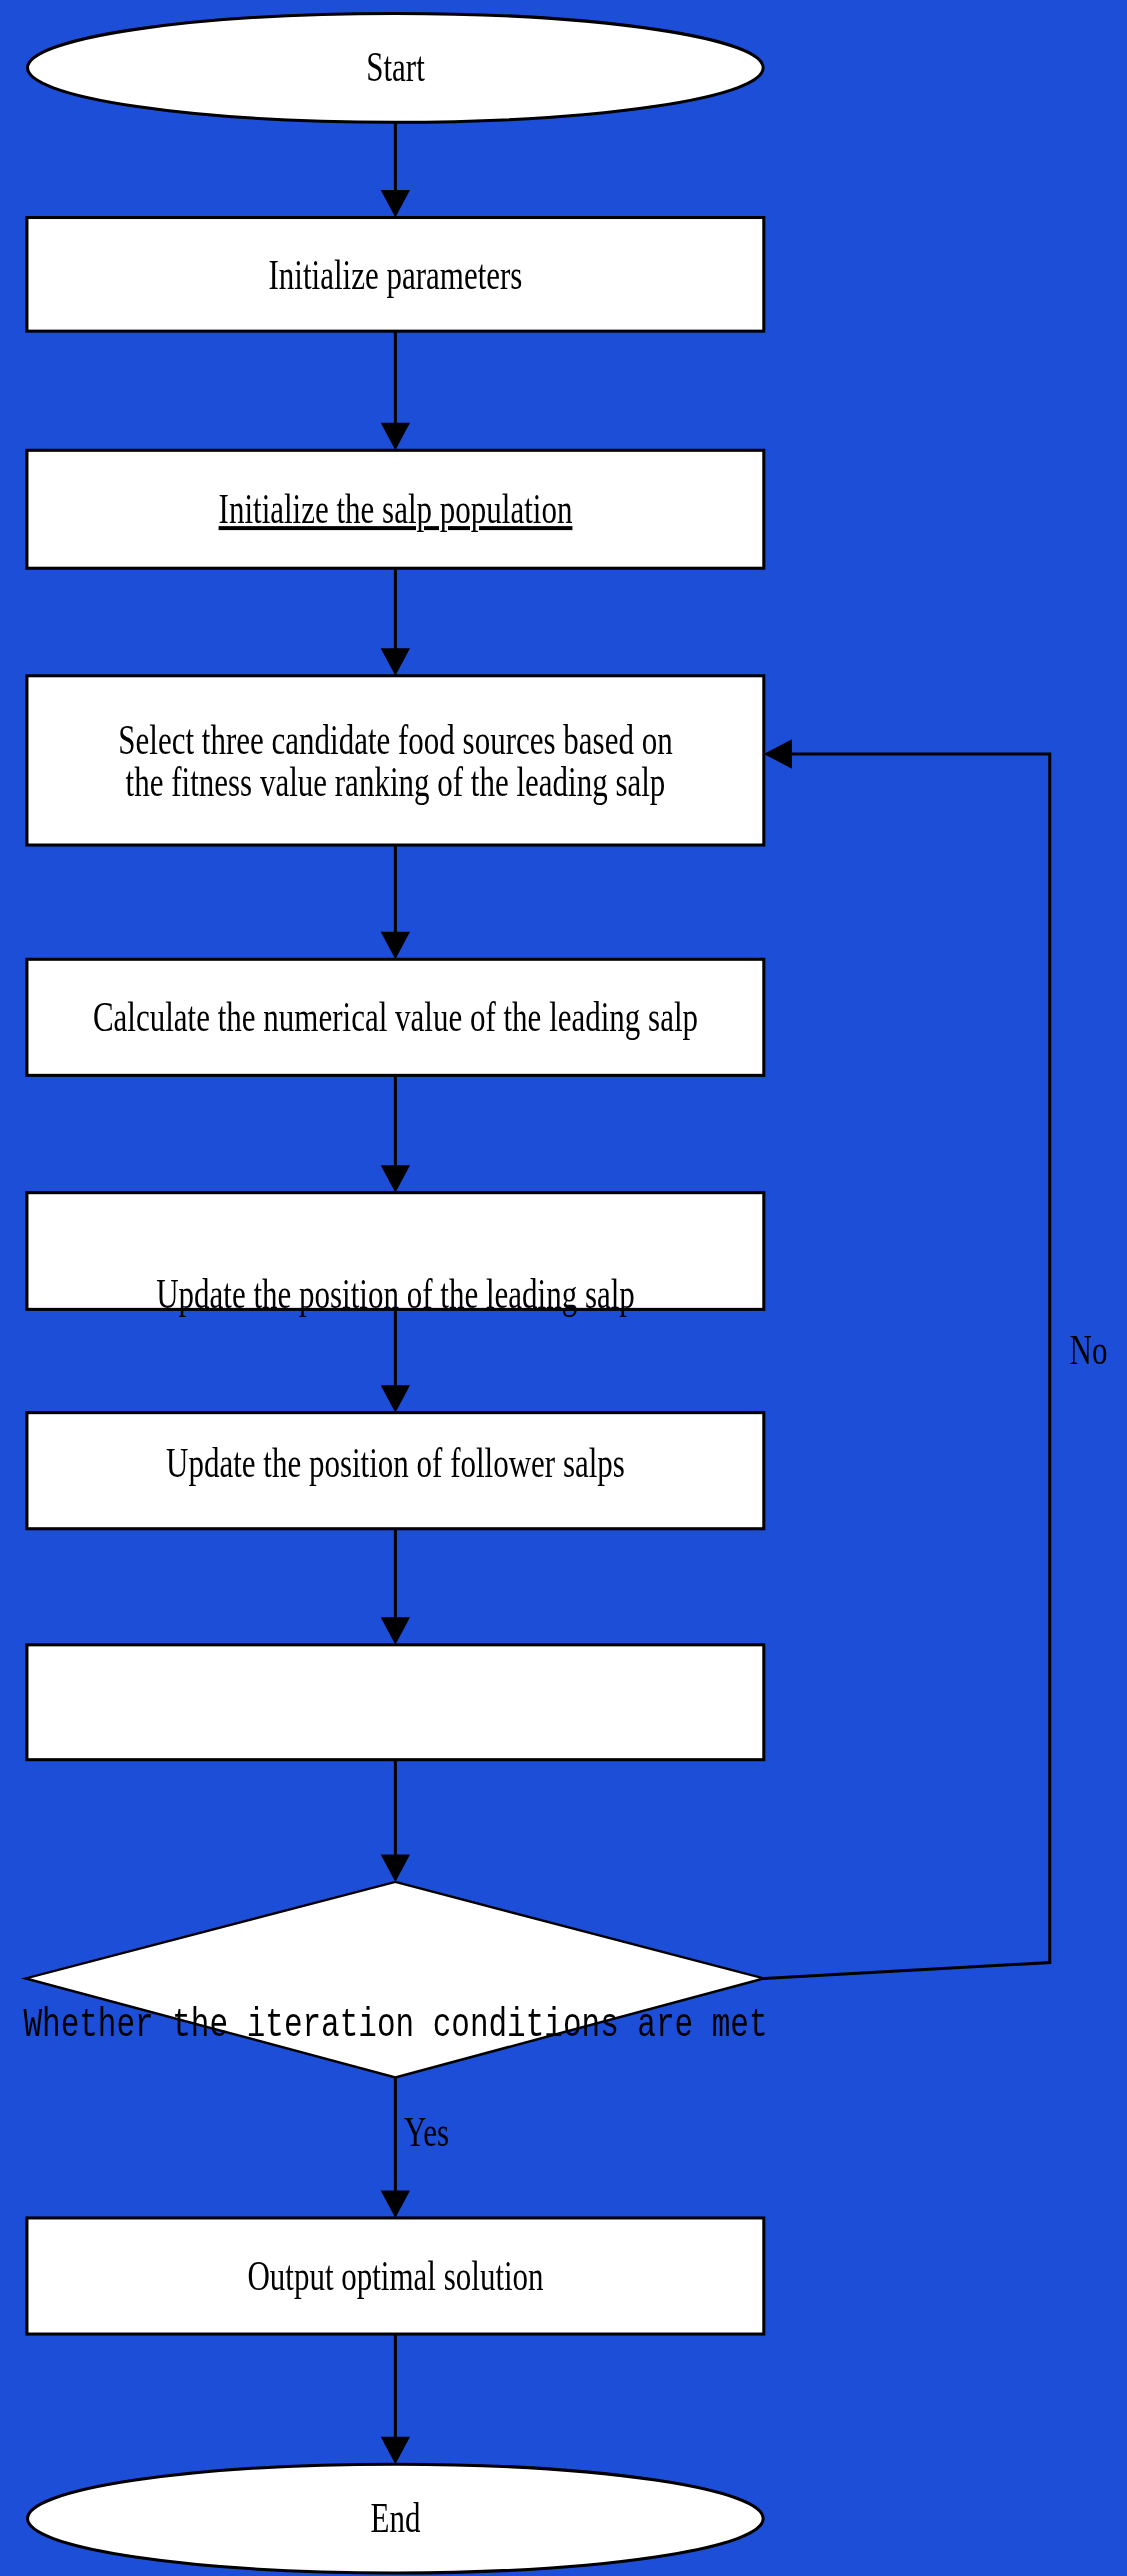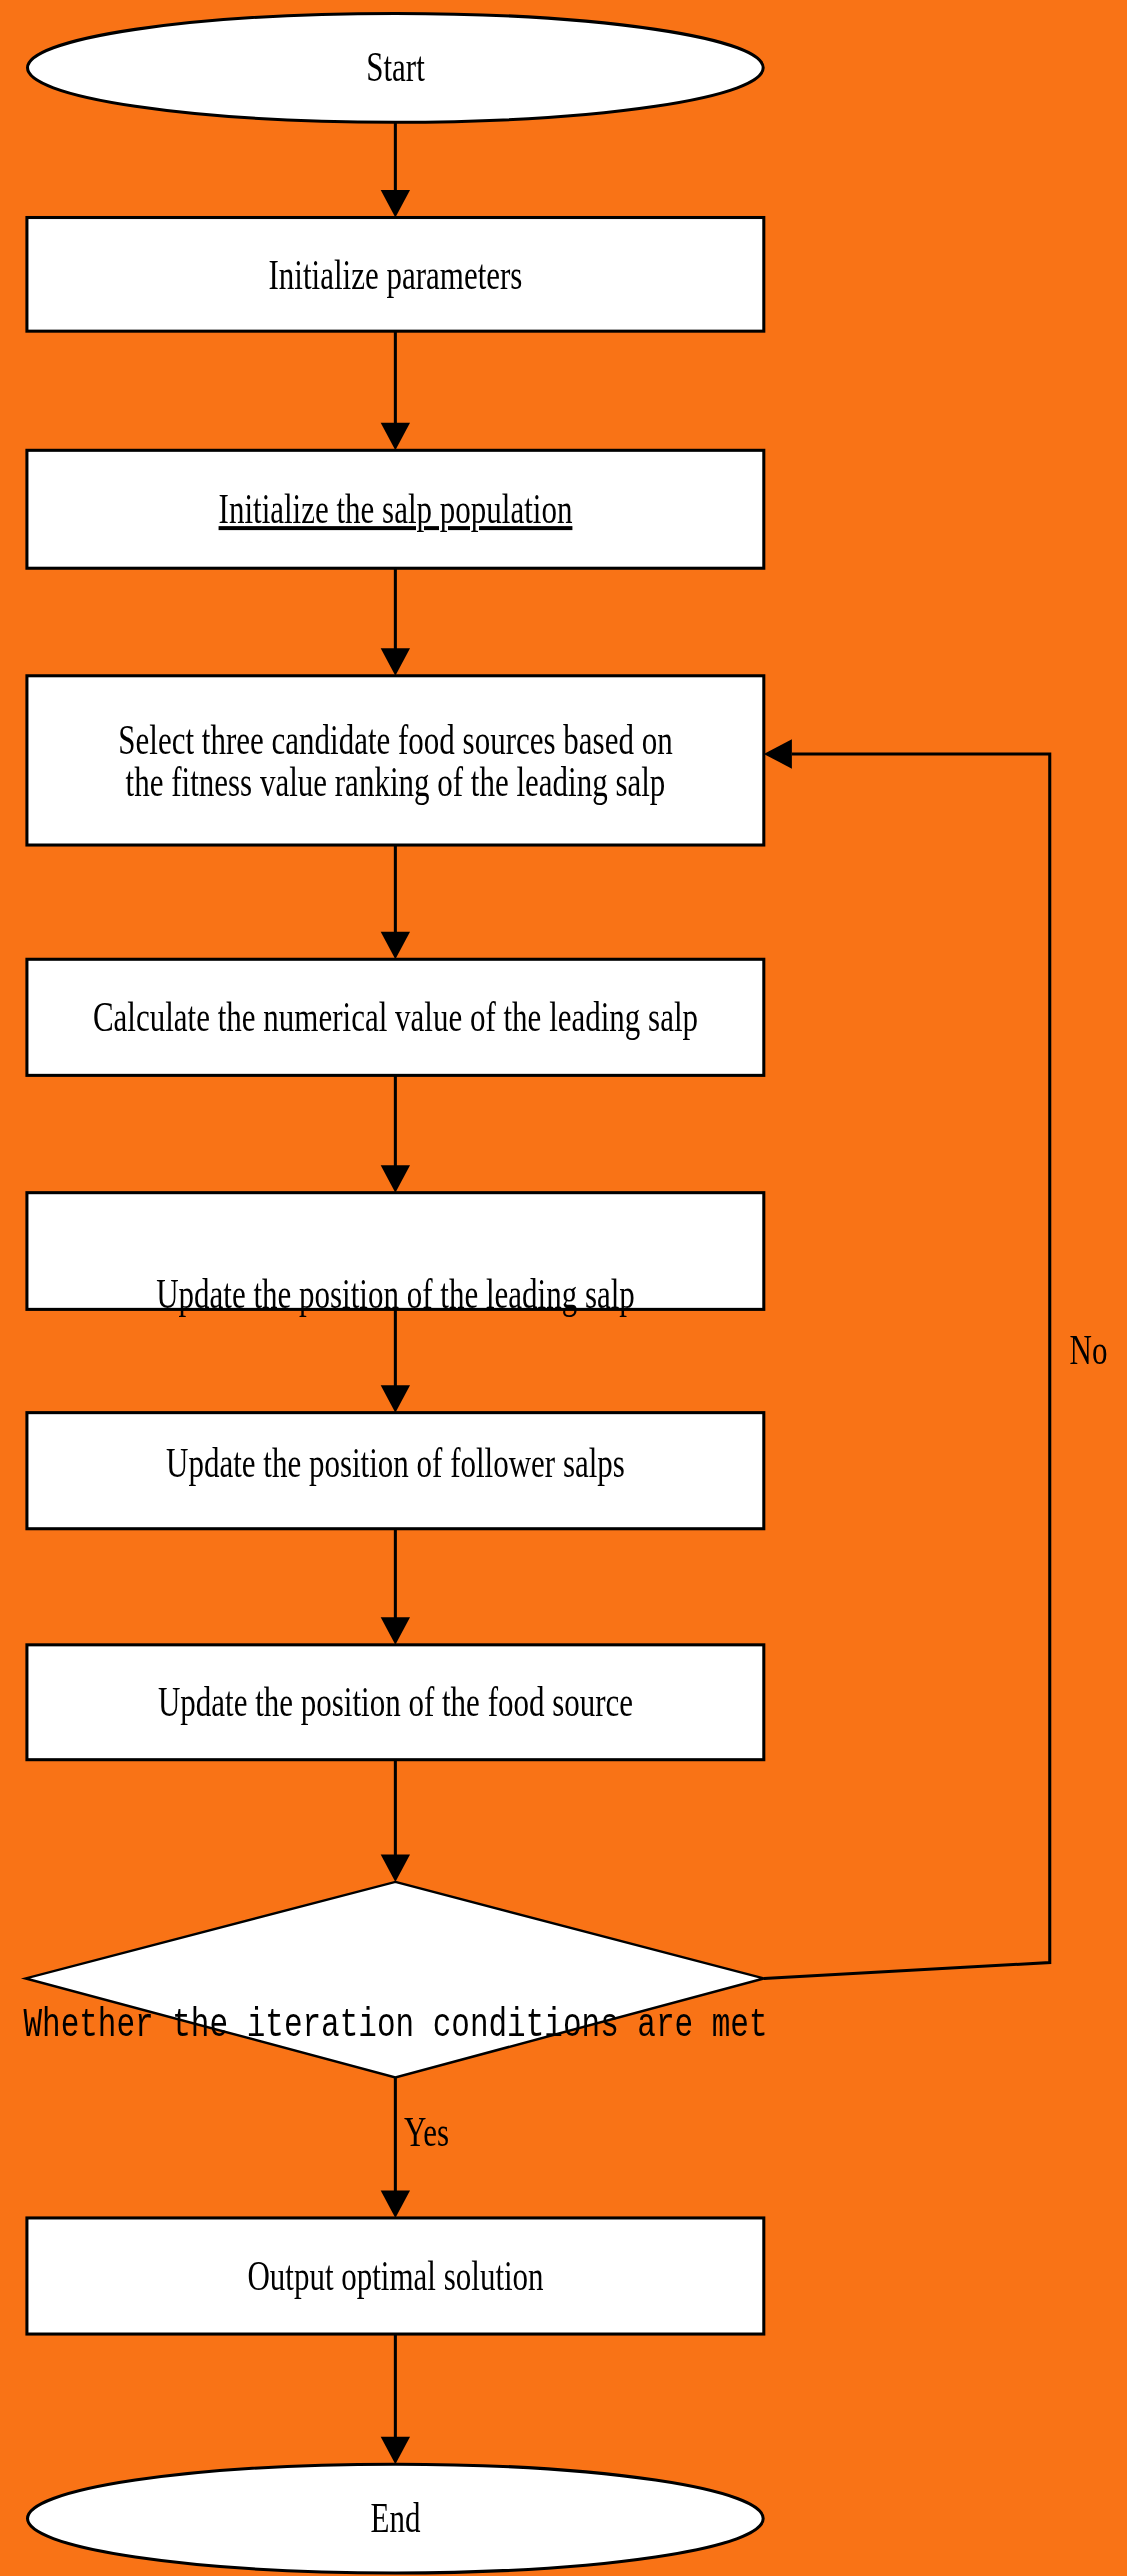--- a/index.html
+++ b/index.html
@@ -4,21 +4,21 @@
 <style>
   html, body {
     margin: 0;
     padding: 0;
     background: #ffffff;
   }
   .canvas {
     position: relative;
     width: 1128px;
     height: 2576px;
-    background: #f97316;
+    background: #1d4ed8;
     font-family: "Liberation Serif", "DejaVu Serif", serif;
     color: #000000;
     overflow: hidden;
   }
   svg.layer {
     position: absolute;
     left: 0;
     top: 0;
     width: 1128px;
     height: 2576px;
@@ -134,23 +134,20 @@
   </div>
 
   <div class="label" style="left:27px; top:1193px; width:737px; height:117px;align-items:flex-end;">
     <span class="tx">Update the position of the leading salp</span>
   </div>
 
   <div class="label" style="left:27px; top:1413px; width:737px; height:100px;">
     <span class="tx">Update the position of follower salps</span>
   </div>
 
-  <div class="label" style="left:27px; top:1645px; width:737px; height:115px;">
-    <span class="tx">Update the position of the food source</span>
-  </div>
 
   <div class="label" style="left:73px; top:1926px; width:645px; height:196px;font-family:Liberation Mono, monospace;">
     <span class="tx">Whether the iteration conditions are met</span>
   </div>
 
   <div class="label edge-label" style="left:404px; top:2099px; width:134px; height:67px;">
     <span class="tx">Yes</span>
   </div>
 
   <div class="label" style="left:1052px; top:1317px; width:73px; height:67px;">

